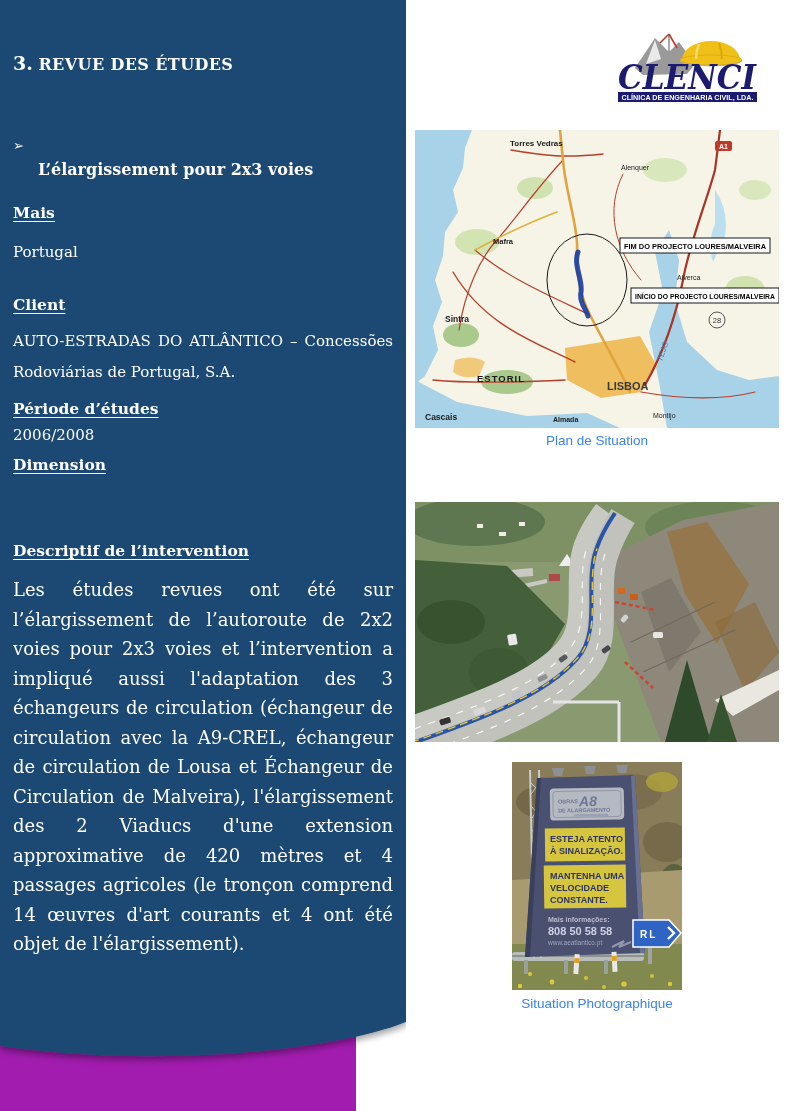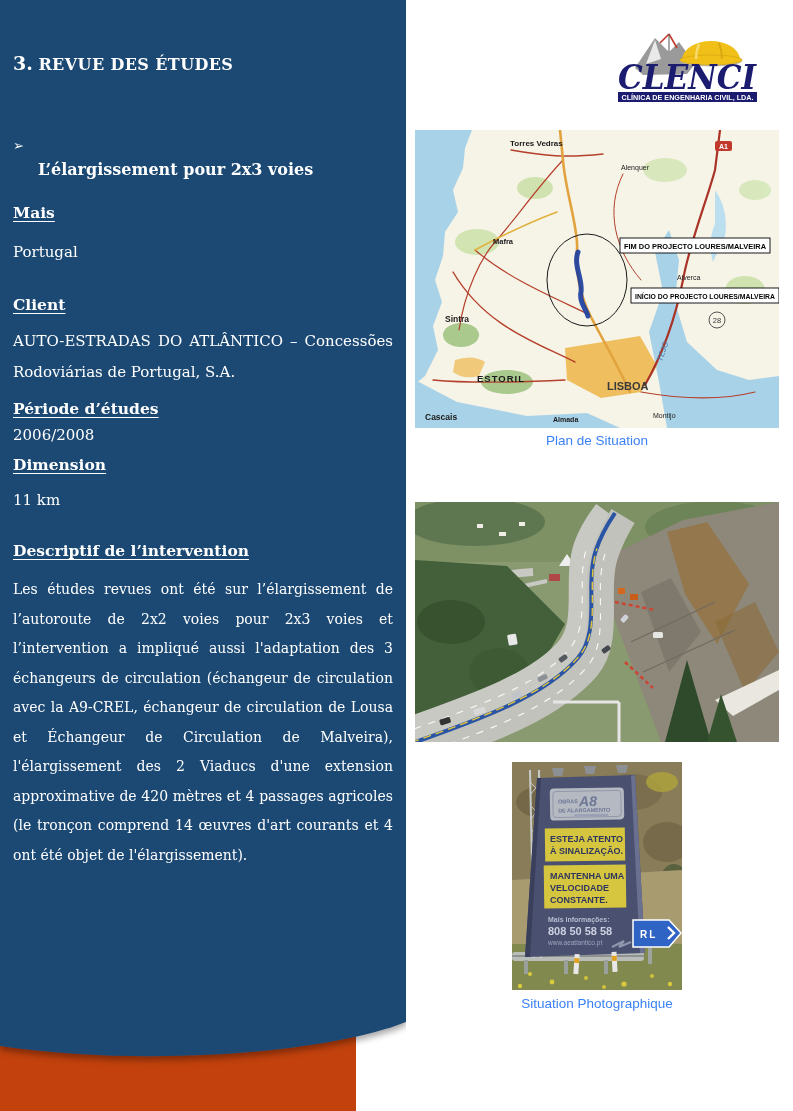--- a/index.html
+++ b/index.html
@@ -1,20 +1,20 @@
 <!DOCTYPE html>
 <html><head>
 <meta charset="utf-8">
 <style>
   html,body { margin:0; padding:0; background:#ffffff; }
   .page { position:relative; width:793px; height:1111px; background:#ffffff; overflow:hidden;
           font-family:"DejaVu Serif", serif; }
 
   
-  .left-panel { position:absolute; left:0; top:0; width:356px; height:1111px; background:#c2410c; }
+  .left-panel { position:absolute; left:0; top:0; width:356px; height:1111px; background:#a21caf; }
   .left-panel svg.curve { position:absolute; left:0; top:0; display:block; }
   .panel-content { position:absolute; left:0; top:0; width:406px; height:1111px; color:#ffffff; }
   .panel-content > div { position:absolute; left:13px; width:380px; }
 
   .doc-title { top:52px; font-weight:bold; }
   .doc-title .num { font-size:19px; }
   .doc-title .txt { font-size:16px; letter-spacing:0.4px; }
 
   .project-title { top:134px; font-weight:bold; font-size:16px; line-height:24px; padding-left:17px; }
   .project-title .bullet { position:absolute; left:0px; top:0px; font-family:"DejaVu Sans",sans-serif; font-size:13px; }
@@ -22,21 +22,21 @@
 
   .field-label { font-weight:bold; font-size:15.5px; text-decoration:underline; text-underline-offset:3px; }
   .field-value { font-size:15px; }
 
   .pays-label { top:203px; } .pays-value { top:243px; }
   .client-label { top:295px; }
   .client-value { top:326px; line-height:31px; text-align:justify; }
   .periode-label { top:399px; } .periode-value { top:426px; }
   .dim-label { top:455px; } .dim-value { top:491px; }
   .desc-label { top:541px; }
-  .desc-text { top:575px; font-size:14px; line-height:29.5px; text-align:justify; }
+  .desc-text { top:575px; font-size:18px; line-height:29.5px; text-align:justify; }
 
   
   .logo { position:absolute; left:615px; top:28px; width:150px; height:78px; }
   .figure-map { position:absolute; left:415px; top:130px; width:364px; height:298px; }
   .figure-highway { position:absolute; left:415px; top:502px; width:364px; height:240px; }
   .figure-billboard { position:absolute; left:512px; top:762px; width:170px; height:272px; }
   .caption { position:absolute; left:415px; width:364px; text-align:center; color:#3b82f6;
              font-family:"Liberation Sans", sans-serif; font-size:13.5px; }
   .caption-map { top:433px; }
   .caption-photo { top:996px; }
@@ -73,21 +73,20 @@
       <div class="field-label pays-label">Mais</div>
       <div class="field-value pays-value">Portugal</div>
 
       <div class="field-label client-label">Client</div>
       <div class="field-value client-value">AUTO-ESTRADAS DO ATLÂNTICO – Concessões Rodoviárias de Portugal, S.A.</div>
 
       <div class="field-label periode-label">Période d’études</div>
       <div class="field-value periode-value">2006/2008</div>
 
       <div class="field-label dim-label">Dimension</div>
-      <div class="field-value dim-value">11 km</div>
 
       <div class="field-label desc-label">Descriptif de l’intervention</div>
       <div class="field-value desc-text">Les études revues ont été sur l’élargissement de l’autoroute de 2x2 voies pour 2x3 voies et l’intervention a impliqué aussi l'adaptation des 3 échangeurs de circulation (échangeur de circulation avec la A9-CREL, échangeur de circulation de Lousa et Échangeur de Circulation de Malveira), l'élargissement des 2 Viaducs d'une extension approximative de 420 mètres et 4 passages agricoles (le tronçon comprend 14 œuvres d'art courants et 4 ont été objet de l'élargissement).</div>
     </div>
   </aside>
 
   <div class="logo">
     <svg width="150" height="78" viewBox="0 0 150 78">
       <g>
         <polygon points="20,40 40,10 54,24 64,14 80,36 72,46 28,47" fill="#9a9a9a"></polygon>

